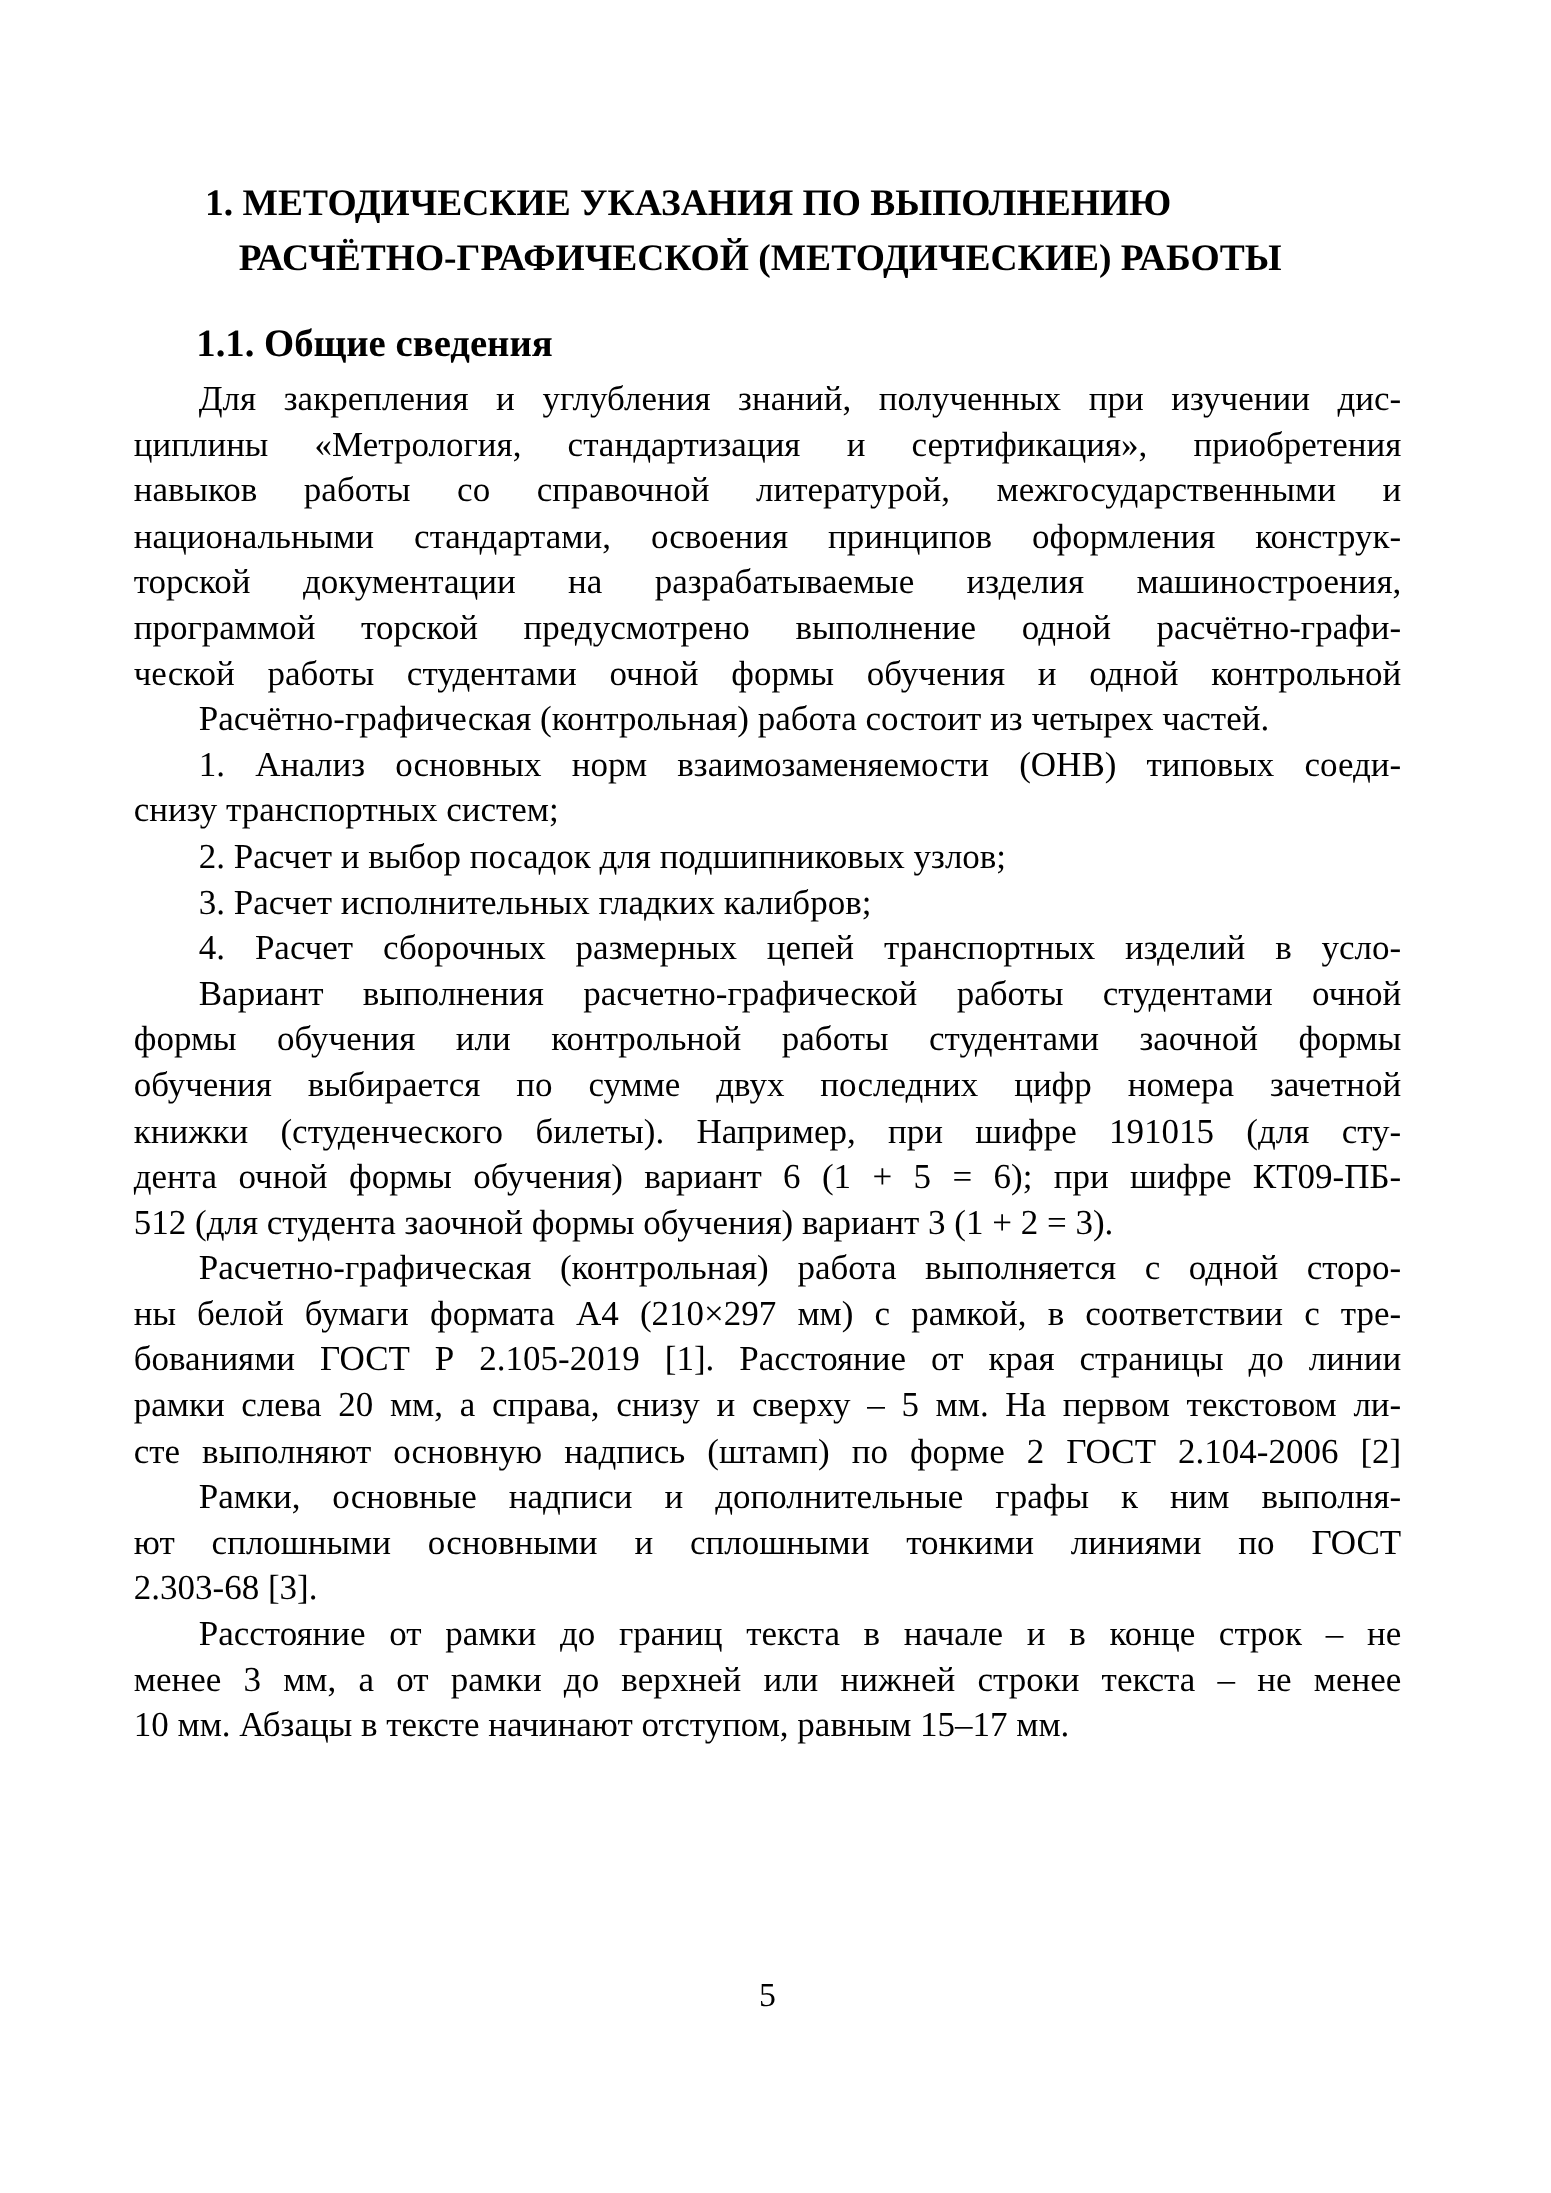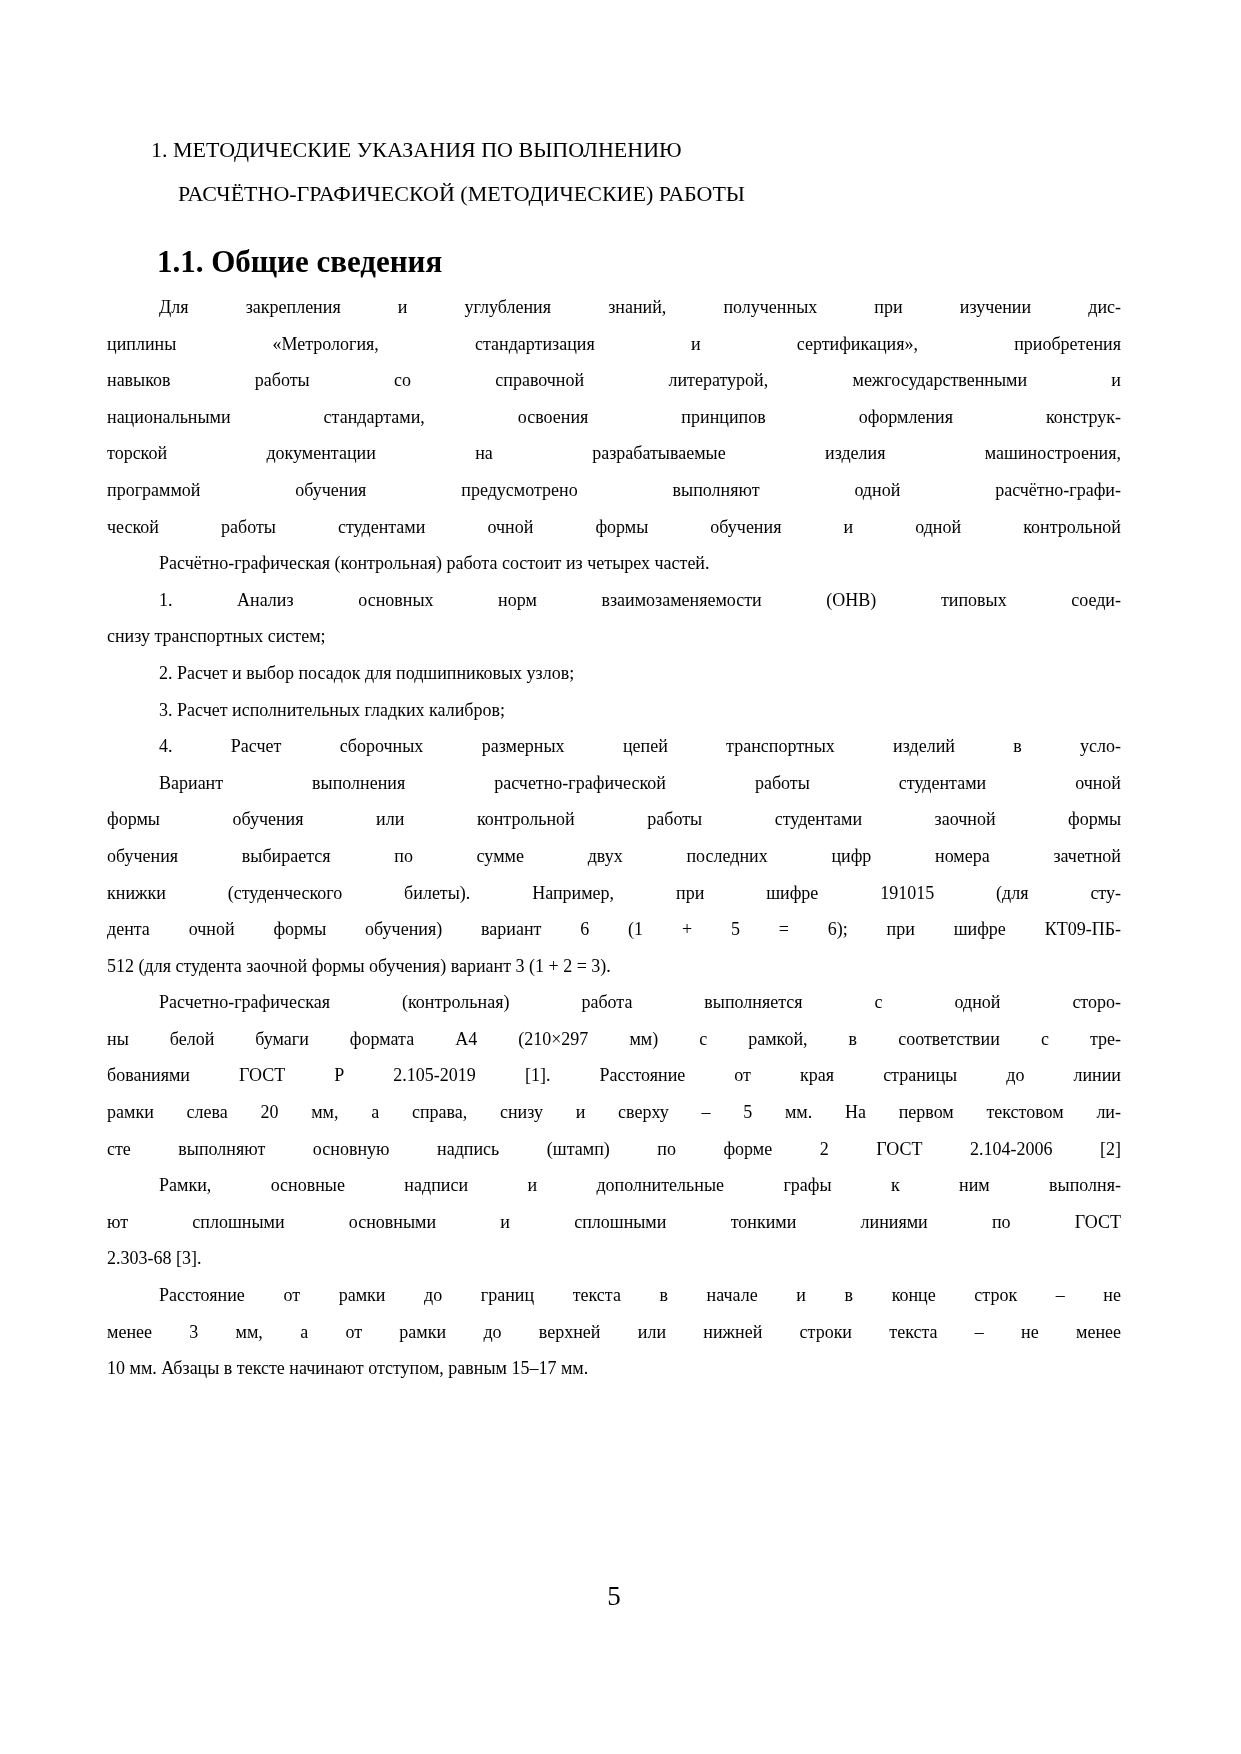--- a/index.html
+++ b/index.html
@@ -16,37 +16,37 @@
     font-family: "Liberation Serif", "DejaVu Serif", serif;
     overflow: hidden;
   }
   .content {
     position: absolute;
     left: 107px;
     top: 124px;
     width: 1014px;
   }
   .heading {
-    font-weight: normal;
-    font-size: 22px;
+    font-weight: bold;
+    font-size: 30px;
     line-height: 44px;
-    margin: 4px;
+    margin: 17px;
   }
   .heading .h-line1 { padding-left: 40px; }
   .heading .h-line2 { padding-left: 67px; }
   .subheading {
     font-weight: bold;
     font-size: 31px;
     line-height: 37px;
     margin: 27px 0 0 0;
     padding-left: 50px;
   }
   .body-text {
     margin-top: 9px;
-    font-size: 18px;
+    font-size: 28px;
     line-height: 36.6px;
   }
   .paragraph { margin: 0; }
   .line {
     text-align: justify;
     text-align-last: justify;
   }
   .line.first { text-indent: 52px; }
   .line.last  { text-align-last: left; }
   .page-number {
@@ -69,21 +69,21 @@
       <div class="h-line2">РАСЧЁТНО-ГРАФИЧЕСКОЙ (МЕТОДИЧЕСКИЕ) РАБОТЫ</div>
     </h1>
     <h2 class="subheading">1.1. Общие сведения</h2>
     <div class="body-text" id="paragraphs">
         <div class="paragraph">
           <div class="line first">Для закрепления и углубления знаний, полученных при изучении дис-</div>
           <div class="line">циплины «Метрология, стандартизация и сертификация», приобретения</div>
           <div class="line">навыков работы со справочной литературой, межгосударственными и</div>
           <div class="line">национальными стандартами, освоения принципов оформления конструк-</div>
           <div class="line">торской документации на разрабатываемые изделия машиностроения,</div>
-          <div class="line">программой обучения предусмотрено выполняют одной расчётно-графи-</div>
+          <div class="line">программой торской предусмотрено выполнение одной расчётно-графи-</div>
           <div class="line">ческой работы студентами очной формы обучения и одной контрольной</div>
         </div>
         <div class="paragraph">
           <div class="line first last">Расчётно-графическая (контрольная) работа состоит из четырех частей.</div>
         </div>
         <div class="paragraph">
           <div class="line first">1. Анализ основных норм взаимозаменяемости (ОНВ) типовых соеди-</div>
           <div class="line last">снизу транспортных систем;</div>
         </div>
         <div class="paragraph">

